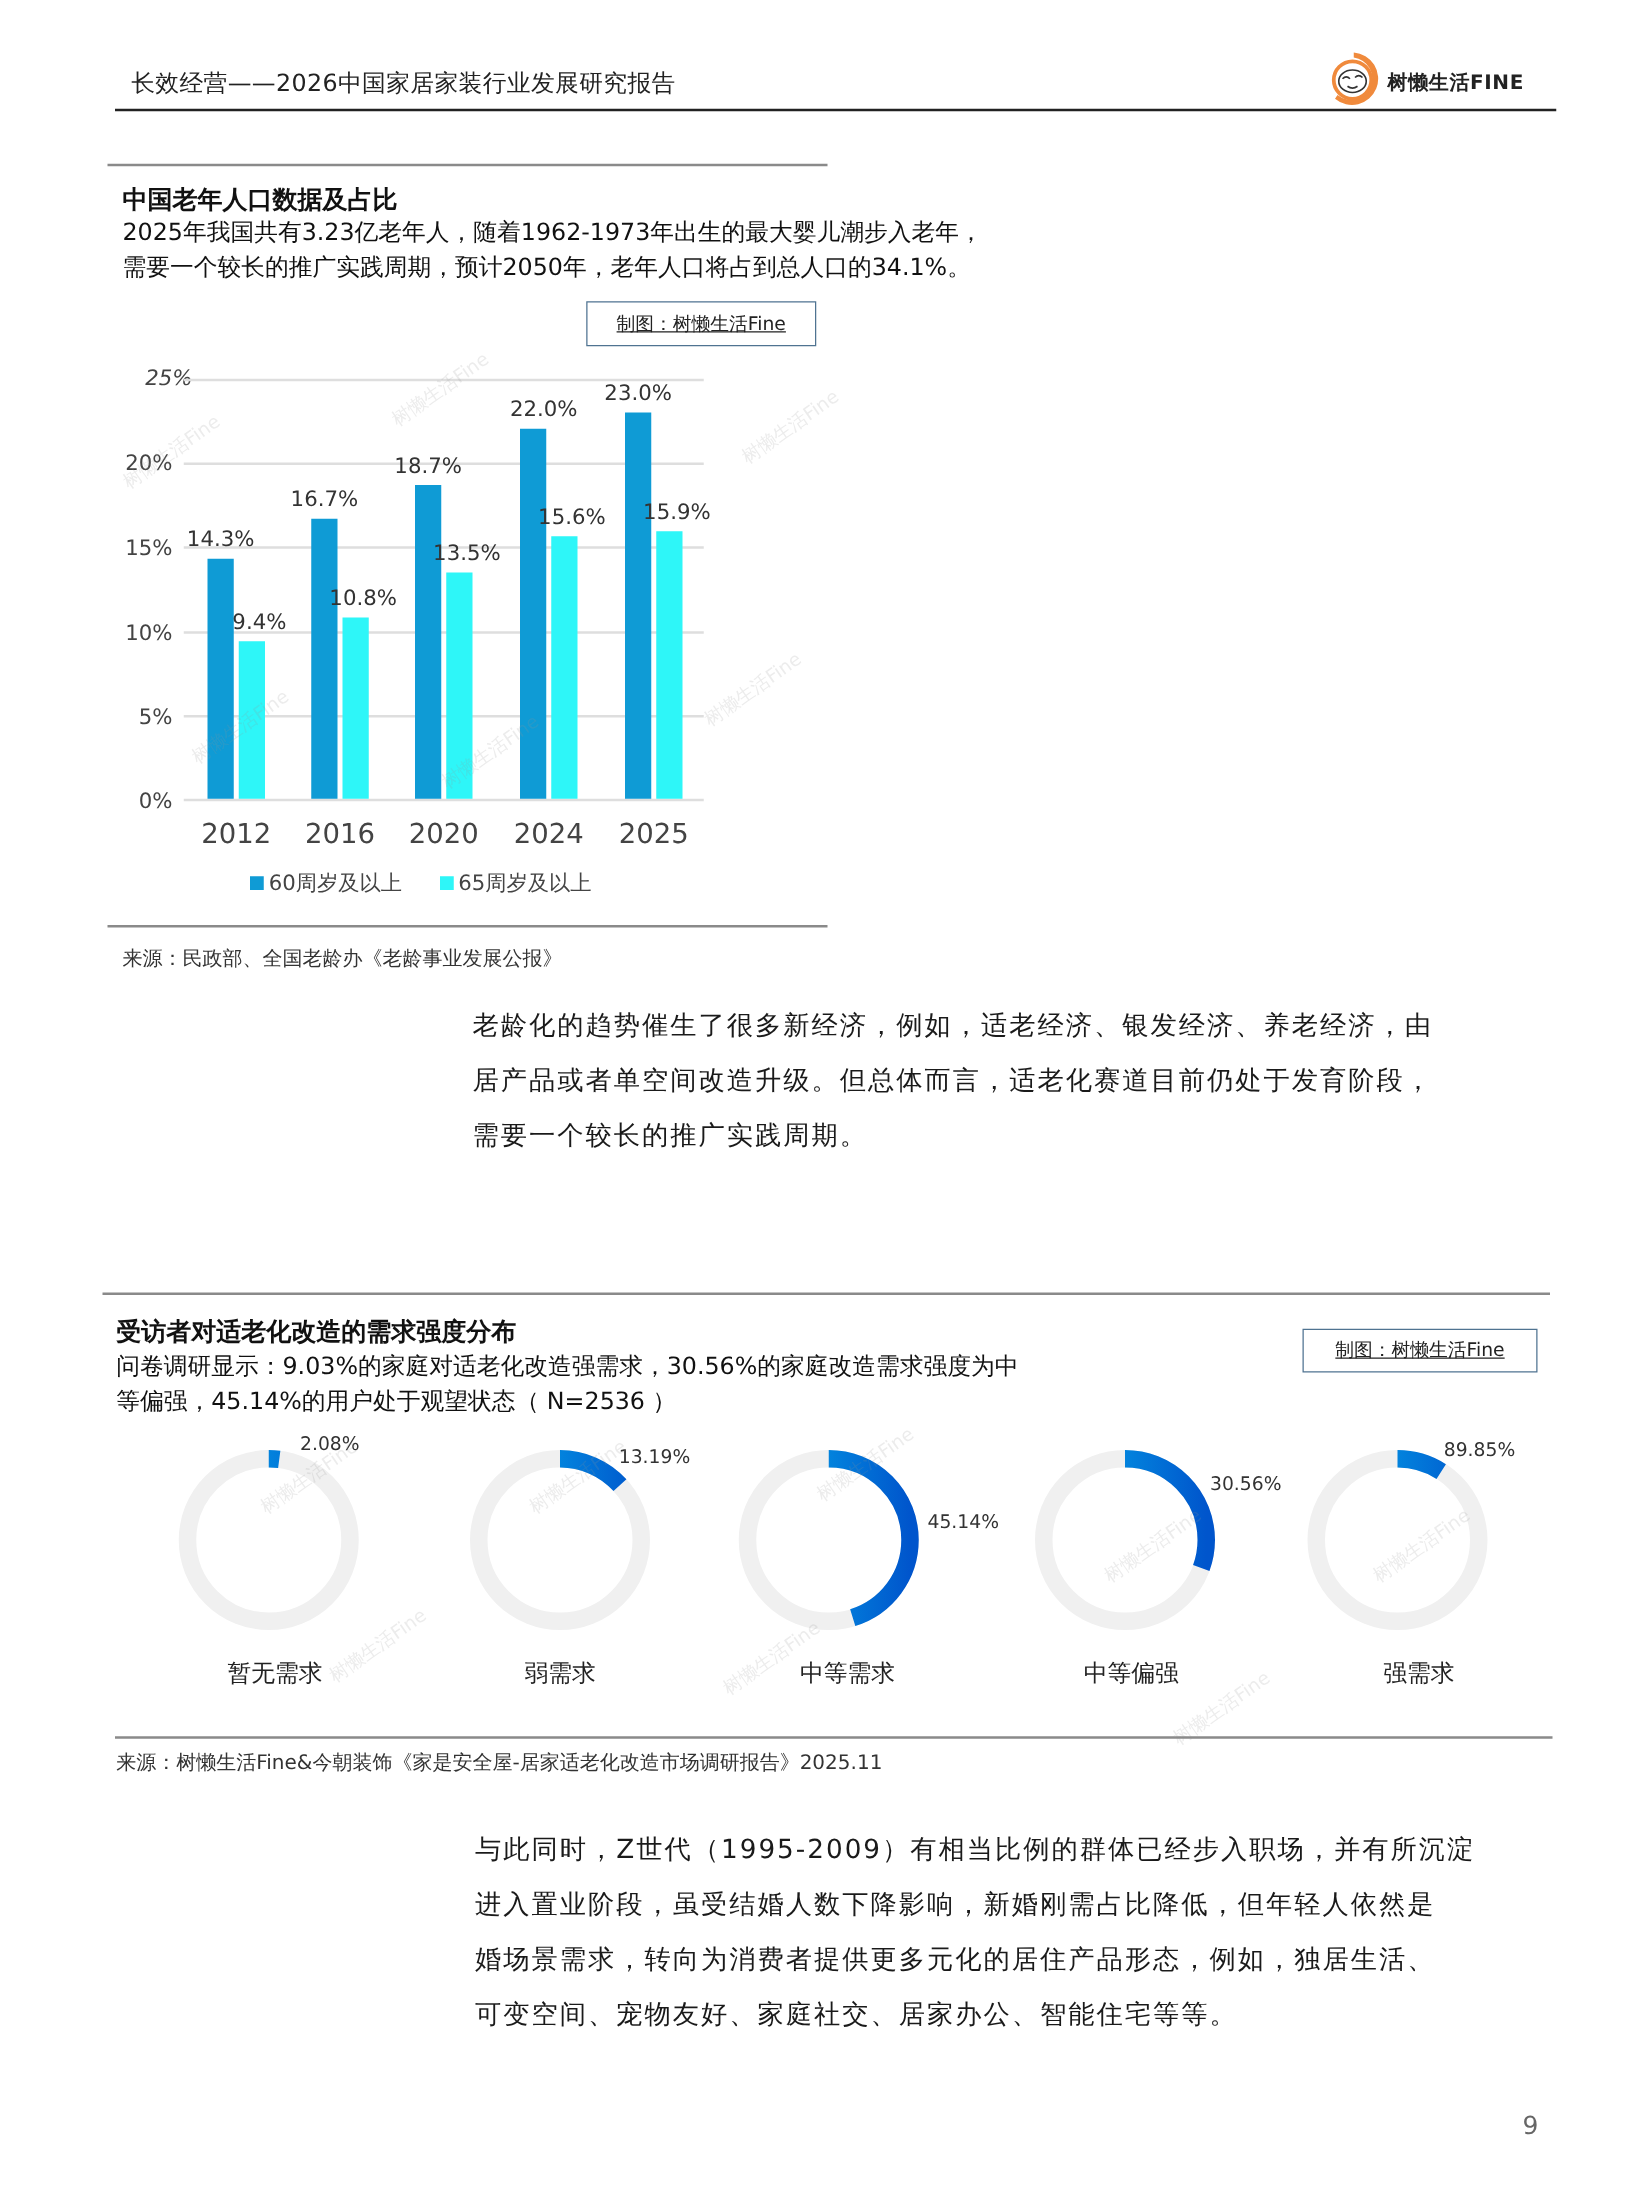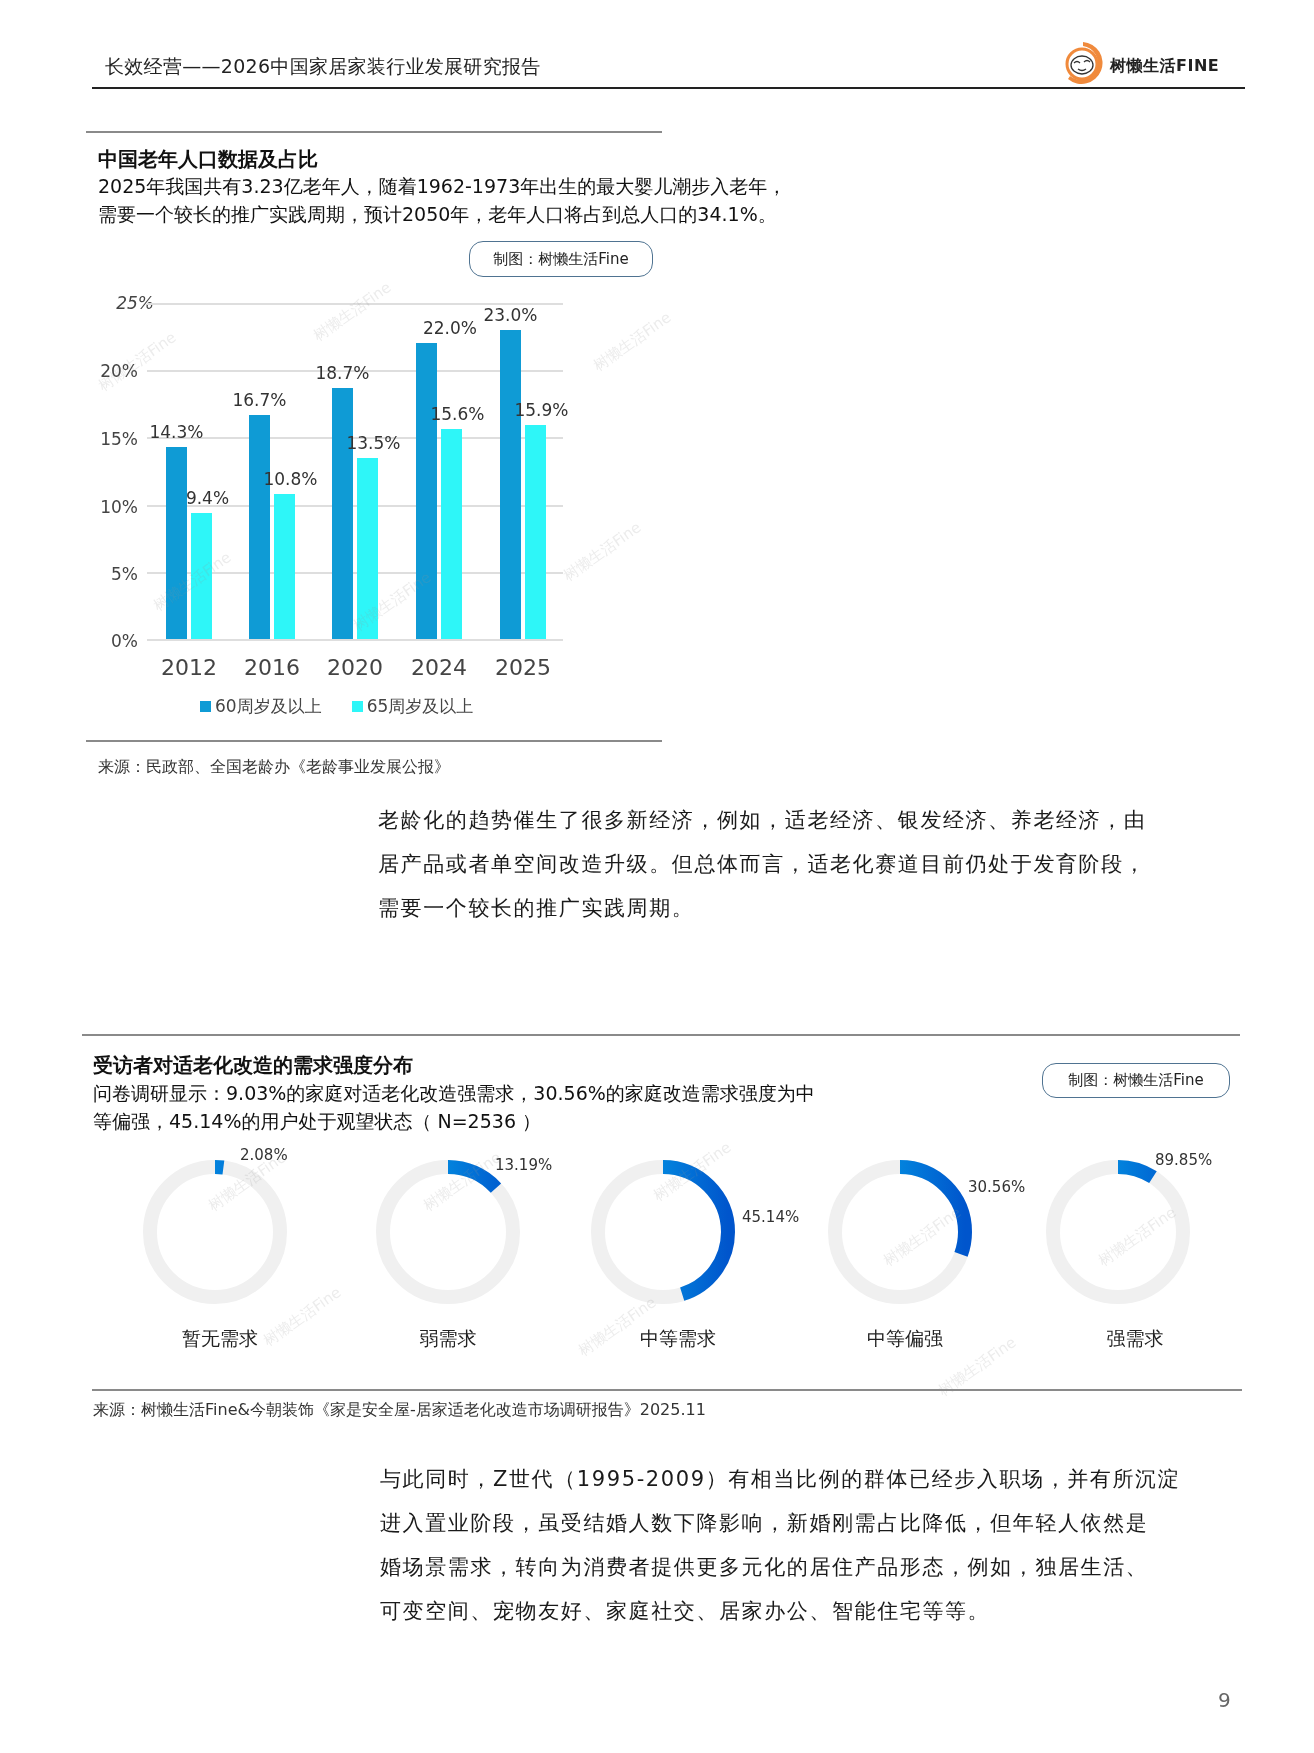--- a/index.html
+++ b/index.html
@@ -10,21 +10,21 @@
   
   .hdr-title { left: 105px; top: 54px; font-size: 19px; color: #222; letter-spacing: 0.3px; white-space: nowrap; }
   .hdr-line { left: 92px; top: 87px; width: 1153px; height: 2px; background: #222; }
   .logo { left: 1060px; top: 40px; width: 46px; height: 46px; }
   .logo-text { left: 1110px; top: 56px; font-size: 16px; font-weight: bold; color: #222; white-space: nowrap; letter-spacing: 0.5px; }
 
   
   .sec1-topline { left: 86px; top: 131px; width: 576px; height: 2px; background: #8a8a8a; }
   .sec-title { font-size: 20px; font-weight: bold; color: #111; white-space: nowrap; }
   .sec-sub { font-size: 19px; color: #111; white-space: nowrap; line-height: 28px; }
-  .badge { border: 1.5px solid #4f7391; border-radius: 14px; font-size: 15px; color: #222; display: flex; align-items: center; justify-content: center; white-space: nowrap; }
+  .badge { border: 1.5px solid #4f7391; border-radius: 0; font-size: 15px; color: #222; display: flex; align-items: center; justify-content: center; white-space: nowrap; text-decoration: underline; }
 
   .ytick { font-size: 17px; color: #444; text-align: right; width: 50px; }
   .grid { height: 1.5px; background: #dedede; }
   .bar { position: absolute; }
   .bar-label { font-size: 17px; color: #333; white-space: nowrap; transform: translateX(-50%); }
   .xtick { font-size: 22px; color: #444; transform: translateX(-50%); white-space: nowrap; }
   .legend-item { display: flex; align-items: center; font-size: 17px; color: #444; white-space: nowrap; }
   .legend-swatch { width: 11px; height: 11px; margin-right: 4px; }
 
   .src-line { height: 2px; background: #8a8a8a; }
@@ -86,21 +86,21 @@
       <div class="abs bar-label" style="left: 259.5px; top: 389.552px;">16.7%</div>
       <div class="bar" style="left: 274px; top: 493.848px; width: 21px; height: 145.152px; background: rgb(46, 246, 248);"></div>
       <div class="abs bar-label" style="left: 290.5px; top: 468.848px;">10.8%</div>
       <div class="abs xtick" style="left: 272px; top: 655px;">2016</div>
       <div class="bar" style="left: 332px; top: 387.672px; width: 21px; height: 251.328px; background: rgb(15, 155, 213);"></div>
       <div class="abs bar-label" style="left: 342.5px; top: 362.672px;">18.7%</div>
       <div class="bar" style="left: 357px; top: 457.56px; width: 21px; height: 181.44px; background: rgb(46, 246, 248);"></div>
       <div class="abs bar-label" style="left: 373.5px; top: 432.56px;">13.5%</div>
       <div class="abs xtick" style="left: 355px; top: 655px;">2020</div>
       <div class="bar" style="left: 416px; top: 343.32px; width: 21px; height: 295.68px; background: rgb(15, 155, 213);"></div>
-      <div class="abs bar-label" style="left: 450px; top: 318.32px;">22.0%</div>
+      <div class="abs bar-label" style="left: 435px; top: 318.32px;">22.0%</div>
       <div class="bar" style="left: 441px; top: 429.336px; width: 21px; height: 209.664px; background: rgb(46, 246, 248);"></div>
       <div class="abs bar-label" style="left: 457.5px; top: 404.336px;">15.6%</div>
       <div class="abs xtick" style="left: 439px; top: 655px;">2024</div>
       <div class="bar" style="left: 500px; top: 329.88px; width: 21px; height: 309.12px; background: rgb(15, 155, 213);"></div>
       <div class="abs bar-label" style="left: 510.5px; top: 304.88px;">23.0%</div>
       <div class="bar" style="left: 525px; top: 425.304px; width: 21px; height: 213.696px; background: rgb(46, 246, 248);"></div>
       <div class="abs bar-label" style="left: 541.5px; top: 400.304px;">15.9%</div>
       <div class="abs xtick" style="left: 523px; top: 655px;">2025</div>
     </div>
 

